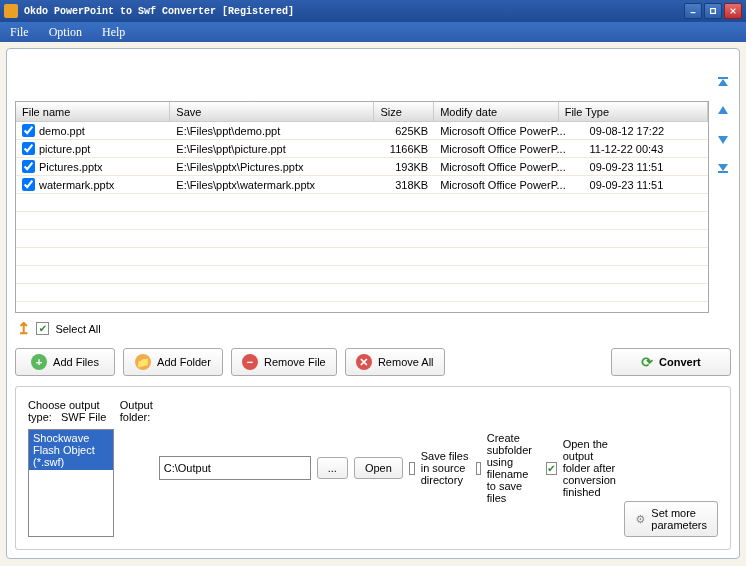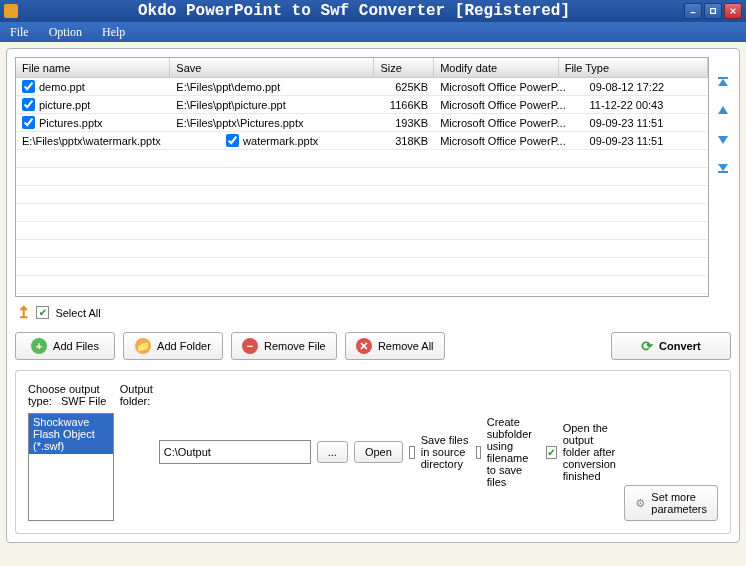--- a/index.html
+++ b/index.html
@@ -1,29 +1,29 @@
 <!DOCTYPE html>
 <html><head>
 <meta charset="utf-8">
 <style>
 * { box-sizing: border-box; margin: 0; padding: 0; }
 body { font-family: Tahoma, sans-serif; font-size: 11px; background: #ece9d8; width: 746px; height: 566px; overflow: hidden; }
 .titlebar { background: linear-gradient(to bottom, #2d5dad, #1f4a94); height: 22px; display: flex; align-items: center; padding: 0 4px; color: #fff; }
 .titlebar-icon { width: 14px; height: 14px; background: #e8a028; margin-right: 6px; border-radius: 2px; }
-.titlebar-title { flex: 1; font-family: 'Courier New', monospace; font-size: 16px; font-weight: bold; text-align: center; }
+.titlebar-title { flex: 1; font-family: 'Courier New', monospace; font-size: 10px; font-weight: bold; }
 .win-controls { display: flex; gap: 2px; }
 .win-btn { width: 18px; height: 16px; background: linear-gradient(to bottom,#4a7dc4,#2d5dad); border: 1px solid #1a3d7a; border-radius: 2px; display: flex; align-items: center; justify-content: center; cursor: pointer; }
 .win-btn.close { background: linear-gradient(to bottom,#e27070,#c43030); border-color: #8a1f1f; }
 .win-btn svg { width: 8px; height: 8px; }
 .menubar { background: linear-gradient(to bottom,#3970c4,#2d5dad); height: 20px; display: flex; align-items: center; padding: 0 4px; gap: 8px; color: #fff; font-family: Liberation Serif, serif; font-size: 12px; }
 .menubar span { padding: 2px 6px; cursor: pointer; }
 .content { padding: 6px; background: #f5f3ea; height: calc(100% - 42px); }
 .panel { background: #fff; border: 1px solid #a9b7c9; border-radius: 4px; padding: 8px; }
 .file-area { display: flex; gap: 6px; }
-.table-wrap { flex: 1; border: 1px solid #aaa; background: #fff; height: 240px; overflow: hidden; }
+.table-wrap { flex: 1; border: 1px solid #aaa; background: #fff; height: 212px; overflow: hidden; margin-top: 44px; }
 .thead { display: flex; background: linear-gradient(to bottom,#fff,#eee,#dcdcdc); border-bottom: 1px solid #ccc; font-weight: normal; height: 20px; align-items: center; }
 .th { border-right: 1px solid #ccc; padding: 0 6px; height: 100%; display: flex; align-items: center; }
 .tbody { }
 .tr { display: flex; height: 18px; align-items: center; border-bottom: 1px solid #f0e8d8; }
 .tr:nth-child(odd){ background: #fff; }
 .tr:nth-child(even){ background: #fff; }
 .td { padding: 0 6px; overflow: hidden; white-space: nowrap; text-overflow: ellipsis; }
 .c-name { width: 155px; display: flex; align-items: center; gap: 4px; }
 .c-path { width: 205px; }
 .c-size { width: 60px; text-align: right; }
@@ -127,25 +127,25 @@
               <div class="td c-name">
                 <input type="checkbox" checked="" style="">
                 <span>Pictures.pptx</span>
               </div>
               <div class="td c-path">E:\Files\pptx\Pictures.pptx</div>
               <div class="td c-size">193KB</div>
               <div class="td c-type">Microsoft Office PowerP...</div>
               <div class="td c-date">09-09-23 11:51</div>
             </div>
             <div class="tr">
+              <div class="td c-name">
+                <input type="checkbox" checked="" style="">
+                <span>watermark.pptx</span>
+              </div>
               <div class="td c-path">E:\Files\pptx\watermark.pptx</div>
-              <div class="td c-name">
-                <input type="checkbox" checked="" style="">
-                <span>watermark.pptx</span>
-              </div>
               <div class="td c-size">318KB</div>
               <div class="td c-type">Microsoft Office PowerP...</div>
               <div class="td c-date">09-09-23 11:51</div>
             </div>
             <div class="tr"></div>
             <div class="tr"></div>
             <div class="tr"></div>
             <div class="tr"></div>
             <div class="tr"></div>
             <div class="tr"></div>

